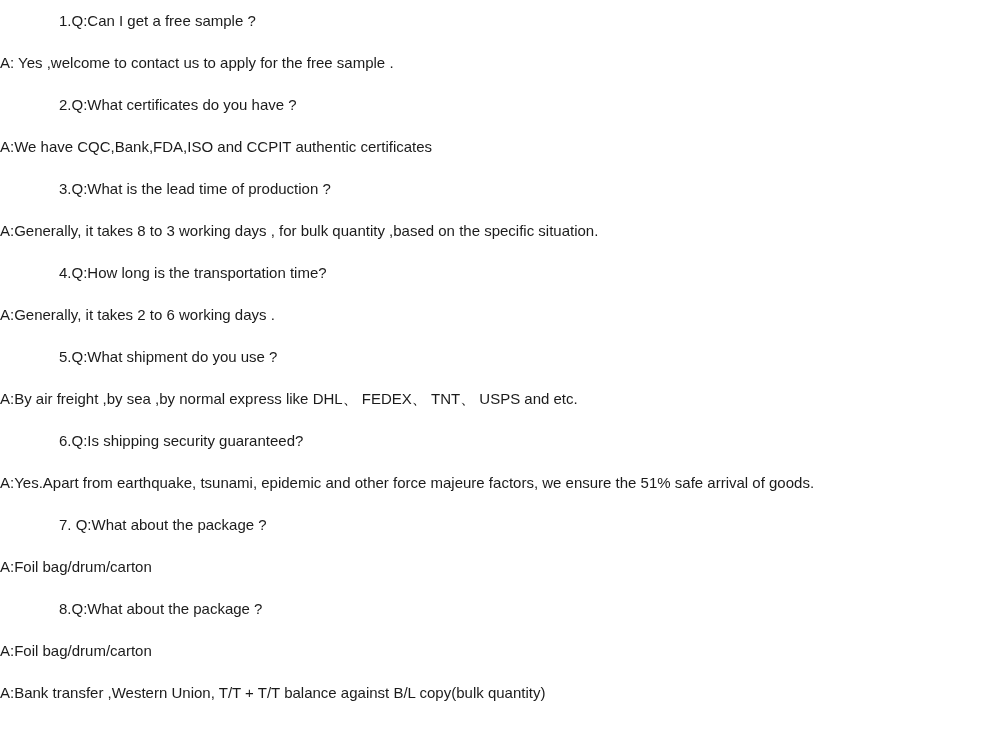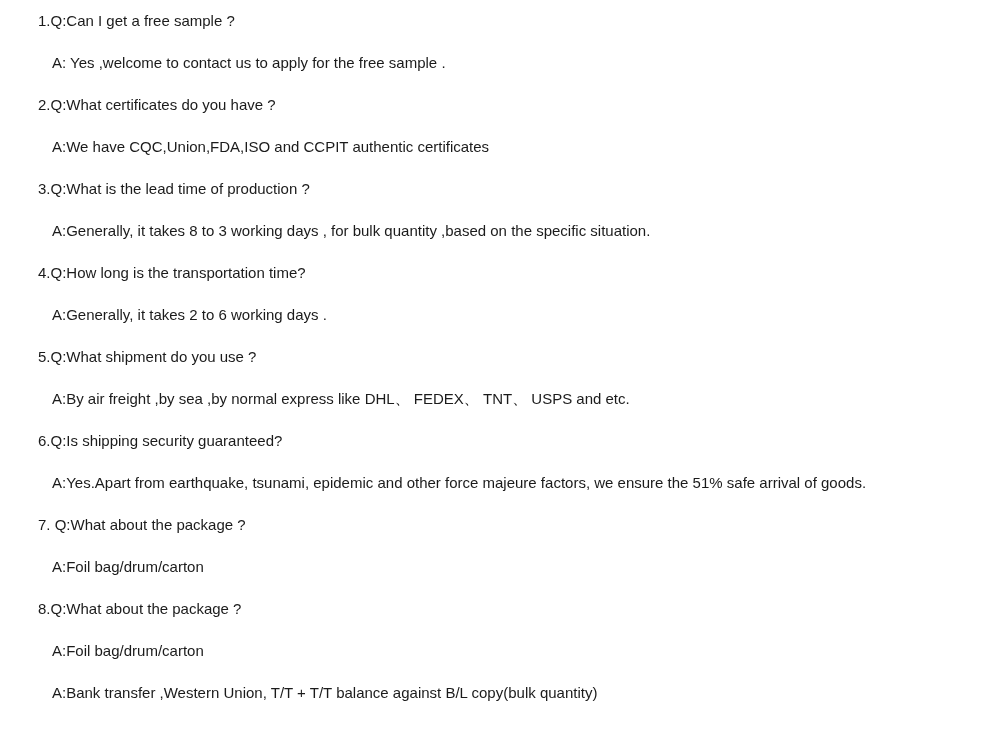--- a/index.html
+++ b/index.html
@@ -22,35 +22,34 @@
   }
   .faq-line {
     height: 42px;
     line-height: 42px;
     font-size: 15px;
     color: #1b1b1b;
     white-space: pre;
     font-weight: 400;
   }
   .faq-line.q {
-    padding-left: 38px;
+    padding-left: 59px;
   }
   .faq-line.a {
-    padding-left: 52px;
   }
 </style>
 </head>
 <body>
 
 <main class="faq-page">
   <div id="faq-lines">
       <div class="faq-line q">1.Q:Can I get a free sample ?</div>
       <div class="faq-line a">A: Yes ,welcome to contact us to apply for the free sample .</div>
       <div class="faq-line q">2.Q:What certificates do you have ?</div>
-      <div class="faq-line a">A:We have CQC,Union,FDA,ISO and CCPIT authentic certificates</div>
+      <div class="faq-line a">A:We have CQC,Bank,FDA,ISO and CCPIT authentic certificates</div>
       <div class="faq-line q">3.Q:What is the lead time of production ?</div>
       <div class="faq-line a">A:Generally, it takes 8 to 3 working days , for bulk quantity ,based on the specific situation.</div>
       <div class="faq-line q">4.Q:How long is the transportation time?</div>
       <div class="faq-line a">A:Generally, it takes 2 to 6 working days .</div>
       <div class="faq-line q">5.Q:What shipment do you use ?</div>
       <div class="faq-line a">A:By air freight ,by sea ,by normal express like DHL、 FEDEX、 TNT、 USPS and etc.</div>
       <div class="faq-line q">6.Q:Is shipping security guaranteed?</div>
       <div class="faq-line a">A:Yes.Apart from earthquake, tsunami, epidemic and other force majeure factors, we ensure the 51% safe arrival of goods.</div>
       <div class="faq-line q">7. Q:What about the package ?</div>
       <div class="faq-line a">A:Foil bag/drum/carton</div>

